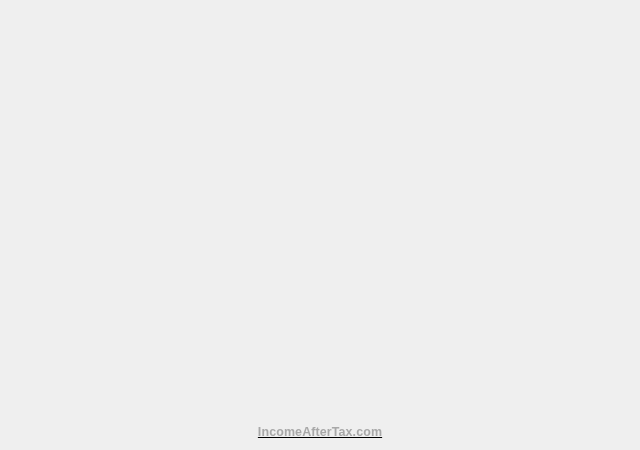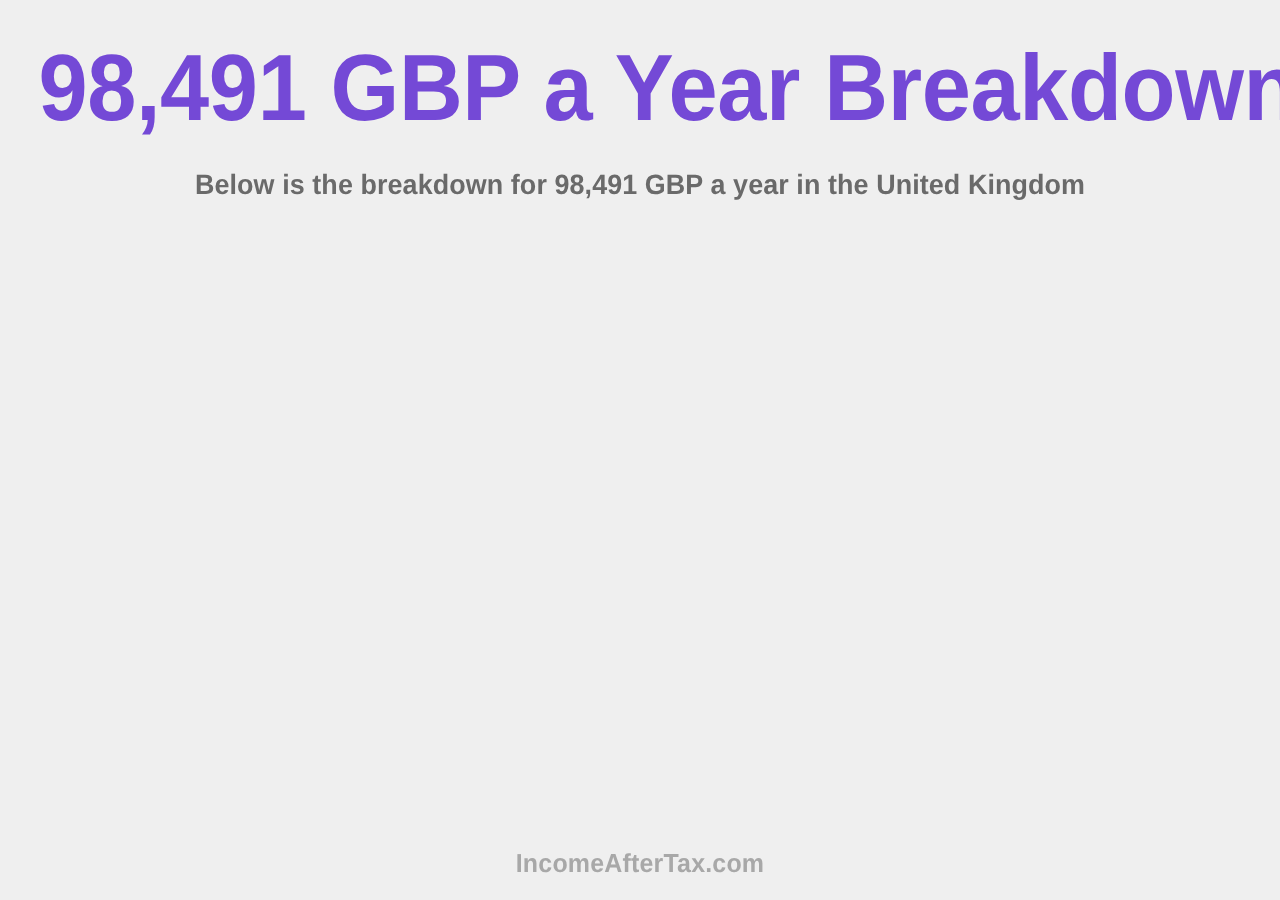--- a/index.html
+++ b/index.html
@@ -77,44 +77,41 @@
     width: 640px;
     height: 100%;
     background: transparent;
   }
 
   
   .footer {
     width: 100%;
     text-align: center;
     padding-bottom: 10px;
+    text-decoration: underline;
   }
 
   .site-credit {
     margin: 0;
     color: #a8a8a8;
     font-family: "Liberation Sans Narrow", "Liberation Sans", "DejaVu Sans Condensed", "DejaVu Sans", sans-serif;
     font-size: 13px;
     font-weight: 700;
     line-height: 17px;
     letter-spacing: 0.1px;
     transform: scaleX(0.96);
     transform-origin: center center;
     white-space: nowrap;
   }
 </style>
 </head>
 <body>
 
 <div class="infographic">
 
-  <div class="header">
-    <h1 class="page-title">98,491 GBP a Year Breakdown</h1>
-    <p class="page-subtitle">Below is the breakdown for 98,491 GBP a year in the United Kingdom</p>
-  </div>
 
   <div class="chart-area">
     <div class="chart-canvas"></div>
 
   </div>
 
   <div class="footer">
     <p class="site-credit">IncomeAfterTax.com</p>
   </div>
 

